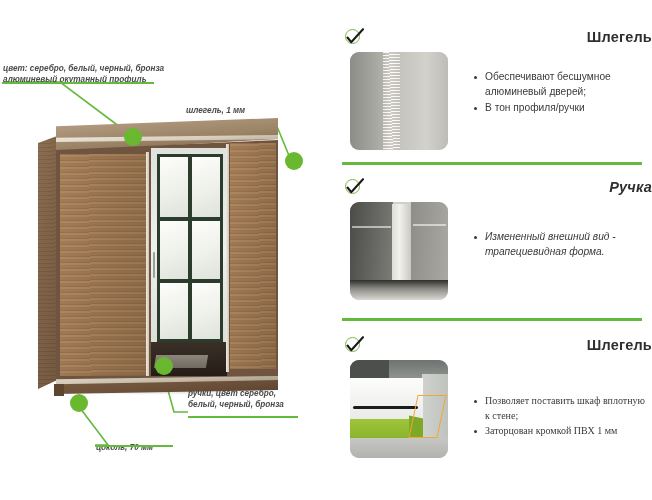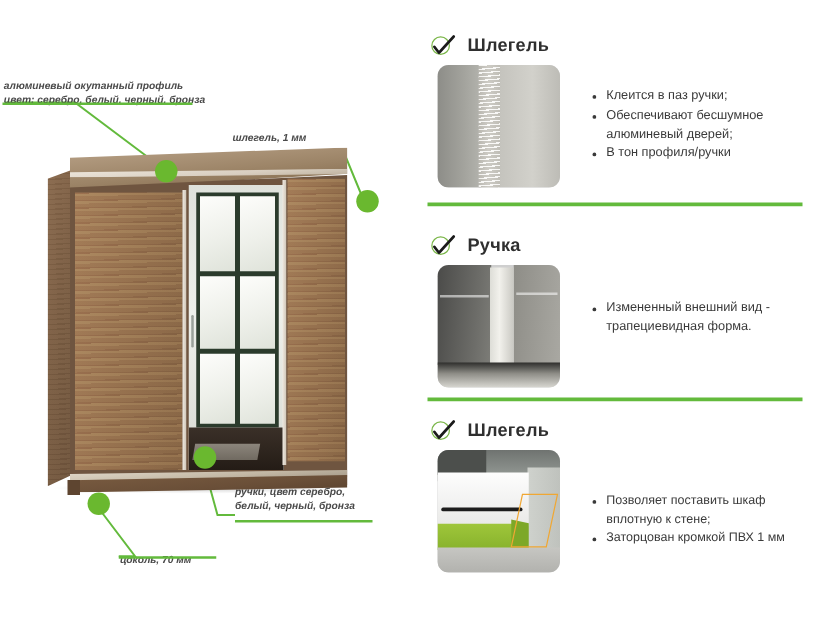--- a/index.html
+++ b/index.html
@@ -146,24 +146,24 @@
   .wd-foot {
     position:absolute; left:16px; top:266px; width:10px; height:12px;
     background:#5e4530;
   }
 
   
   .right-panel { position:absolute; left:330px; top:0; width:322px; height:500px; }
 
   .section { position:absolute; left:0; width:322px; }
   .sec-1 { top:22px;  height:140px; }
-  .sec-2 { top:182px; height:150px; }
+  .sec-2 { top:172px; height:150px;font-style:italic; }
   .sec-3 { top:330px; height:160px; }
 
-  .sec-head { position:relative; height:30px; display:flex; align-items:center; padding-left:14px; }
+  .sec-head { position:relative; height:30px; display:flex; align-items:center; padding-left:14px;justify-content:space-between; }
 
   .check-icon { position:relative; width:22px; height:22px; flex:0 0 22px; }
   .check-icon .ring {
     position:absolute; left:1px; top:3px; width:15px; height:15px;
     border:1.4px solid #7ab648; border-radius:50%;
     background:#fff;
   }
   .check-icon svg { position:absolute; left:0; top:0; }
 
   .sec-title {
@@ -235,21 +235,21 @@
     padding-left:11px;
     margin-bottom:1px;
   }
   .bullets li::before {
     content:"";
     position:absolute; left:0; top:6px;
     width:3px; height:3px; border-radius:50%;
     background:#3a3a3a;
   }
   .sec-2 .bullets { padding-top:28px; }
-  .sec-3 .bullets { padding-top:34px; }
+  .sec-3 .bullets { padding-top:34px;font-family:Liberation Serif, serif; }
   .sec-3 .bullets li { font-size:10px; }
 
   .divider {
     position:absolute; left:12px; width:300px; height:2.6px;
     background:#63ba3c;
   }
   .div-1 { top:162px; }
   .div-2 { top:318px; }
 </style>
 </head>
@@ -260,22 +260,22 @@
   <div class="left-panel">
 
     <svg class="connectors" viewBox="0 0 330 500" xmlns="http://www.w3.org/2000/svg">
       <polyline points="4,82 60,82 132,136" fill="none" stroke="#63ba3c" stroke-width="1.6"></polyline>
       <polyline points="260,124 276,124 290,158" fill="none" stroke="#63ba3c" stroke-width="1.6"></polyline>
       <polyline points="188,412 174,412 163,372" fill="none" stroke="#63ba3c" stroke-width="1.6"></polyline>
       <polyline points="95,445 108,445 80,408" fill="none" stroke="#63ba3c" stroke-width="1.6"></polyline>
     </svg>
 
     <div class="anno anno-profile">
+      <div>цвет: серебро, белый, черный, бронза</div>
       <div>алюминевый окутанный профиль</div>
-      <div>цвет: серебро, белый, черный, бронза</div>
     </div>
     <div class="anno-underline ul-profile"></div>
 
     <div class="anno anno-shlegel">
       <div>шлегель, 1 мм</div>
     </div>
     <div class="anno-underline ul-shlegel"></div>
 
     <div class="anno anno-handles">
       <div>ручки, цвет серебро,</div>
@@ -341,21 +341,20 @@
         <div class="sec-title">Шлегель</div>
       </div>
       <div class="sec-body">
         <div class="thumb">
           <div class="t1-l"></div>
           <div class="t1-r"></div>
           <div class="t1-brush"></div>
         </div>
         <div class="bullets">
           <ul>
-            <li>Клеится в паз ручки;</li>
             <li>Обеспечивают бесшумное алюминевый дверей;</li>
             <li>В тон профиля/ручки</li>
           </ul>
         </div>
       </div>
     </div>
 
     <div class="divider div-1"></div>
 
     <div class="section sec-2">

